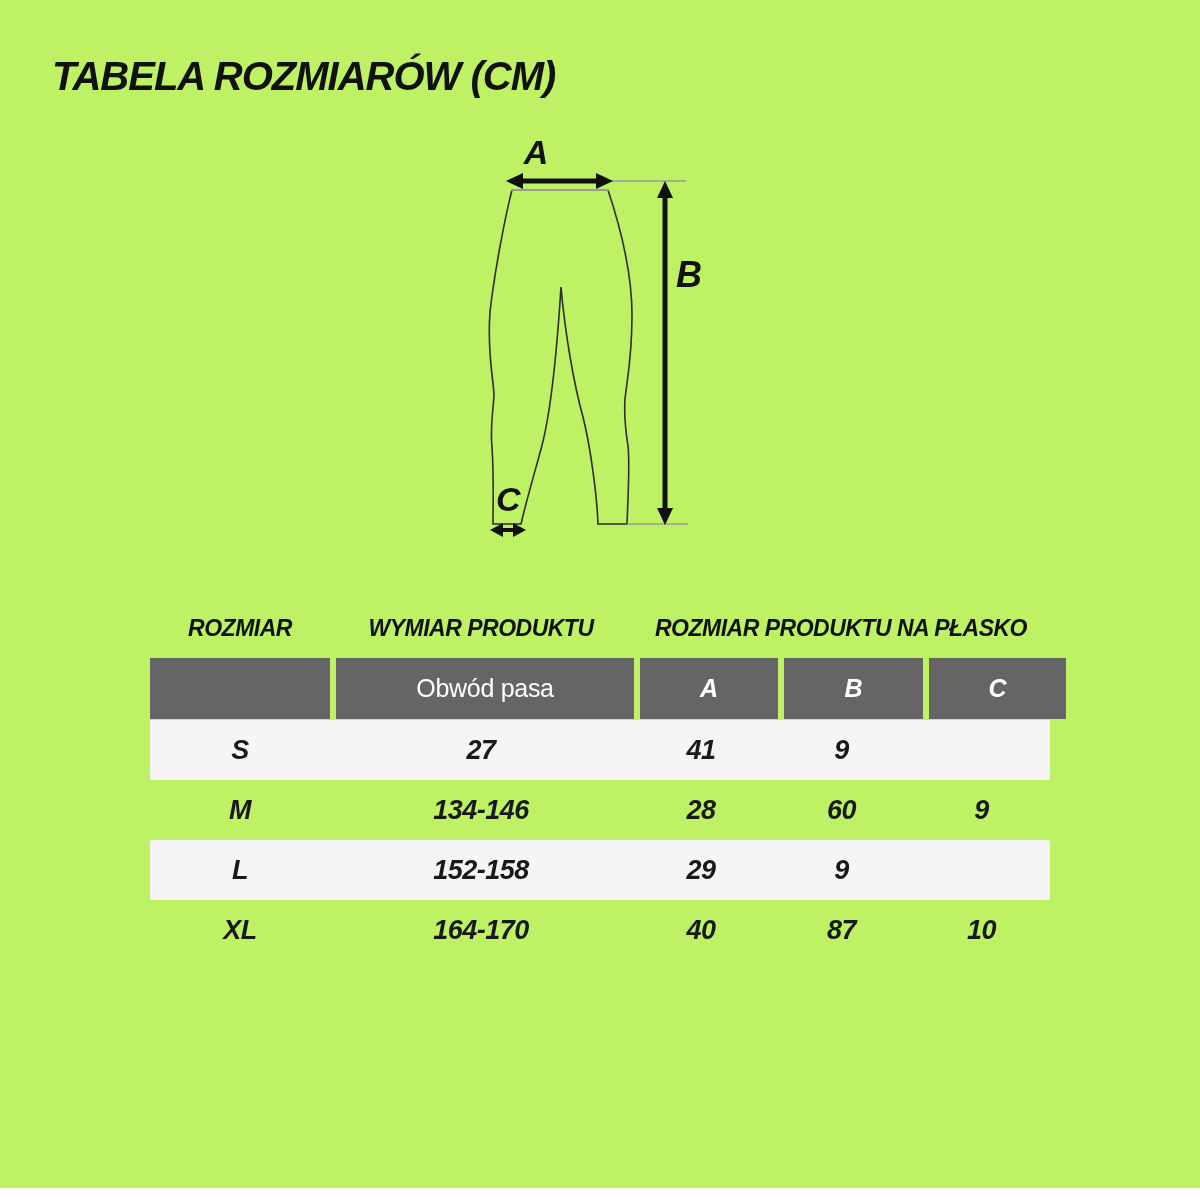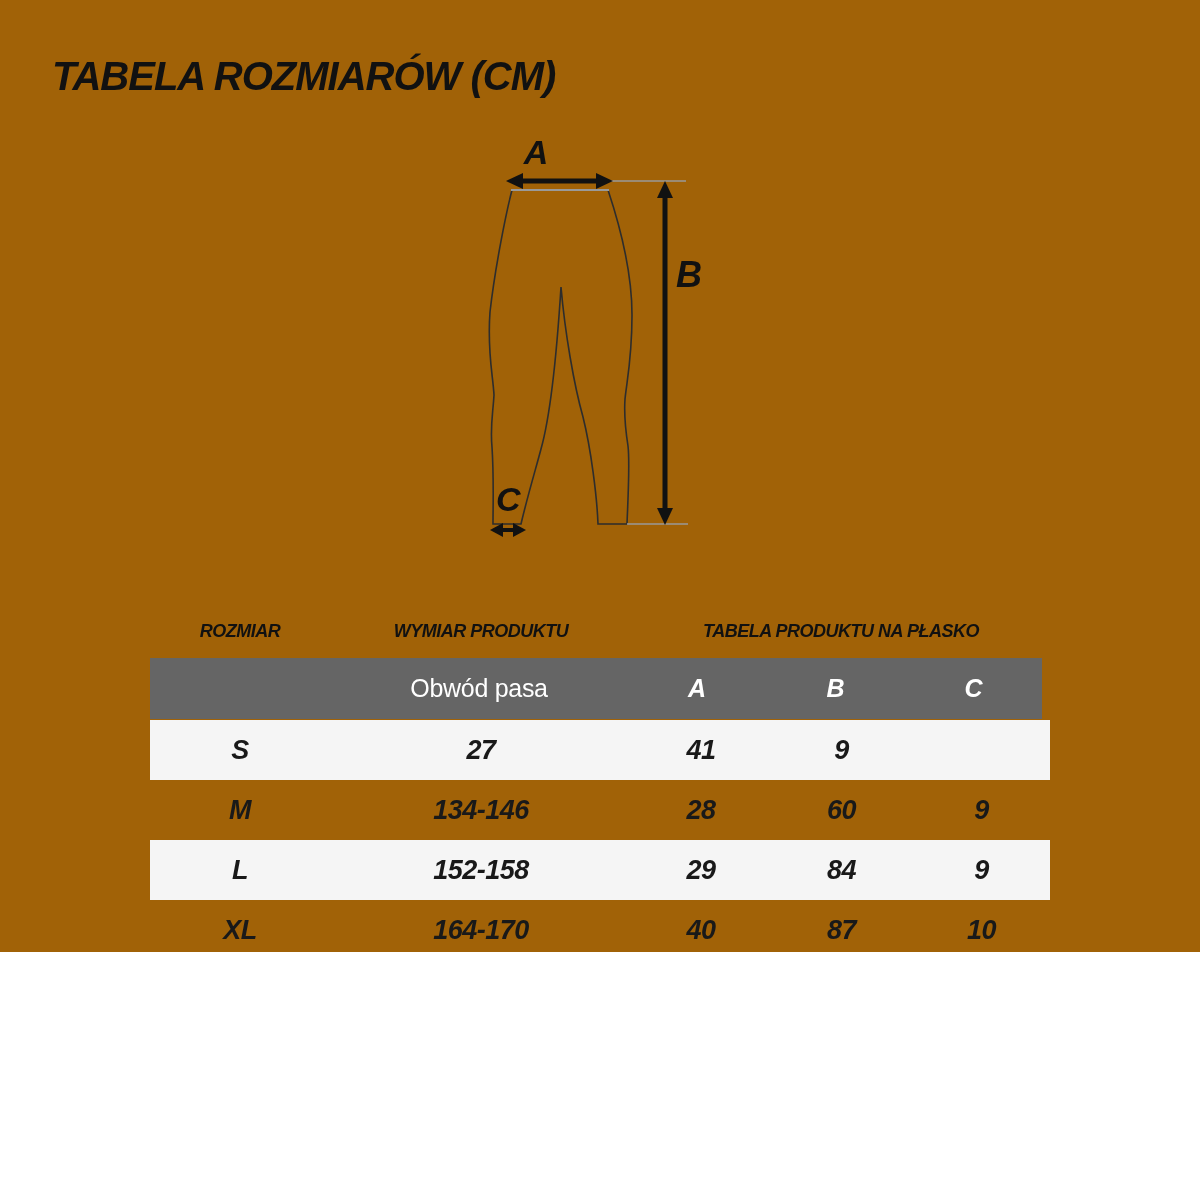--- a/index.html
+++ b/index.html
@@ -1,19 +1,19 @@
 <!DOCTYPE html>
 <html><head>
 <meta charset="utf-8">
 <style>
   html,body{margin:0;padding:0;background:#ffffff;}
   .canvas{
     position:relative;
-    width:1200px;height:952px;
-    background:#a16207;
+    width:1200px;height:1188px;
+    background:#bef264;
     font-family:"Liberation Sans","DejaVu Sans",sans-serif;
     color:#161616;
     overflow:hidden;
   }
   .page-title{
     position:absolute;left:52px;top:54px;
     font-size:40px;font-weight:bold;font-style:italic;
     letter-spacing:-1px;color:#111111;white-space:nowrap;
   }
   
@@ -27,26 +27,26 @@
   .dim-label.b{left:676px;top:257px;font-size:36px;}
   .dim-label.c{left:496px;top:482px;font-size:34px;}
   
   .size-table{position:absolute;left:150px;top:612px;width:900px;}
   .group-headers{
     display:grid;grid-template-columns:180px 302px 418px;
     height:30px;margin-bottom:16px;
   }
   .group-headers span{
     align-self:end;text-align:center;
-    font-size:18px;font-weight:bold;font-style:italic;
+    font-size:23px;font-weight:bold;font-style:italic;
     letter-spacing:-0.5px;color:#111111;white-space:nowrap;
   }
   .sub-header{
     display:grid;grid-template-columns:180px 298px 138px 139px 137px;
-    column-gap:0;height:61px;margin-bottom:1px;
+    column-gap:6px;height:61px;margin-bottom:1px;
   }
   .sub-header .cell{
     background:#656565;color:#ffffff;
     display:flex;align-items:center;justify-content:center;
     font-size:25px;letter-spacing:-0.3px;
   }
   .sub-header .cell.waist{font-weight:500;}
   .sub-header .cell.abc{font-weight:bold;font-style:italic;}
   .data-row{
     display:grid;grid-template-columns:180px 298px 138px 139px 137px;
@@ -110,21 +110,21 @@
   </svg>
   <div class="dim-label a">A</div>
   <div class="dim-label b">B</div>
   <div class="dim-label c">C</div>
 
   <div class="size-table">
 
     <div class="group-headers">
       <span>ROZMIAR</span>
       <span>WYMIAR PRODUKTU</span>
-      <span>TABELA PRODUKTU NA PŁASKO</span>
+      <span>ROZMIAR PRODUKTU NA PŁASKO</span>
     </div>
 
     <div class="sub-header">
       <div class="cell blank"></div>
       <div class="cell waist">Obwód pasa</div>
       <div class="cell abc">A</div>
       <div class="cell abc">B</div>
       <div class="cell abc">C</div>
     </div>
 
@@ -140,21 +140,20 @@
       <div class="cell">134-146</div>
       <div class="cell">28</div>
       <div class="cell">60</div>
       <div class="cell">9</div>
     </div>
 
     <div class="data-row alt">
       <div class="cell">L</div>
       <div class="cell">152-158</div>
       <div class="cell">29</div>
-      <div class="cell">84</div>
       <div class="cell">9</div>
     </div>
 
     <div class="data-row">
       <div class="cell">XL</div>
       <div class="cell">164-170</div>
       <div class="cell">40</div>
       <div class="cell">87</div>
       <div class="cell">10</div>
     </div>

